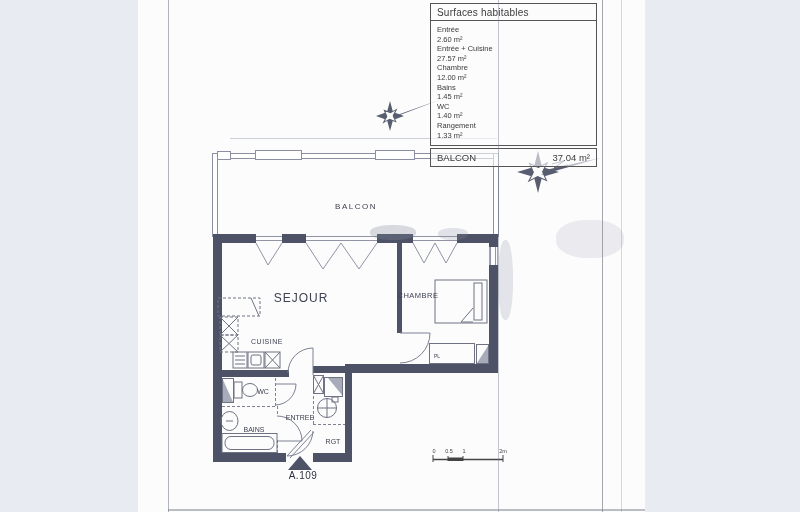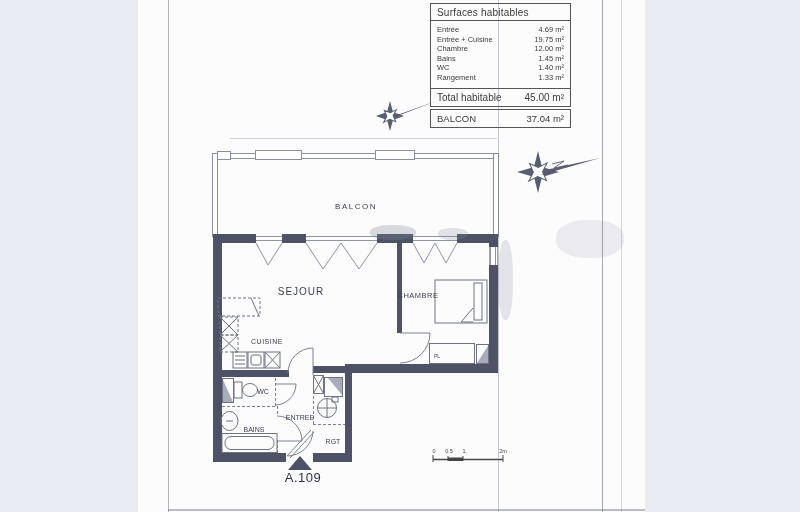--- a/index.html
+++ b/index.html
@@ -9,30 +9,30 @@
   }
   #paper{position:absolute;left:138px;top:0;width:507px;height:512px;background:#fcfcfd;}
   .vline{position:absolute;top:0;width:1px;height:512px;pointer-events:none;}
   #plan-svg{position:absolute;left:0;top:0;}
   .room-label{
     position:absolute;transform:translate(-50%,-50%);
     color:#3e4150;white-space:nowrap;
   }
   .smudge{position:absolute;border-radius:45%;pointer-events:none;}
   
-  #surface-table{position:absolute;left:430px;top:3px;width:141px;color:#3b3b3b;}
+  #surface-table{position:absolute;left:430px;top:3px;width:167px;color:#3b3b3b;}
   .tbox{border:1.3px solid #555;background:rgba(252,252,253,0.6);}
   .thead{font-size:10px;padding:3px 6px 2px 6px;border-bottom:1px solid #555;letter-spacing:0.2px;}
   .trows{padding:4px 6px 5px 6px;}
-  .trow{display:flex;justify-content:space-between;font-size:7.5px;line-height:9.6px;}
+  .trow{display:flex;justify-content:space-between;font-size:7.5px;line-height:9.6px;flex-direction:column;}
   .ttotal{display:flex;justify-content:space-between;font-size:10px;padding:3px 6px;border-top:1px solid #555;}
   .tbalcon{display:flex;justify-content:space-between;font-size:9.5px;padding:3px 6px;margin-top:2px;}
   
   .scale-label{position:absolute;font-size:5.5px;color:#444;transform:translate(-50%,0);}
-  #a109-label{position:absolute;transform:translate(-50%,0);font-size:13px;color:#2e3240;letter-spacing:0.5px;}
+  #a109-label{position:absolute;transform:translate(-50%,0);font-size:10px;color:#2e3240;letter-spacing:0.5px;}
 </style>
 </head>
 <body>
 
 <div id="canvas">
 
   <div id="paper"></div>
 
   <svg id="plan-svg" width="800" height="512" viewBox="0 0 800 512">
 
@@ -150,21 +150,21 @@
     </g>
 
     <g stroke="#444" stroke-width="1" fill="none">
       <line x1="433" y1="459.5" x2="503" y2="459.5" stroke-width="1.6"></line>
       <rect x="448" y="457.5" width="15" height="3.5" fill="#444" stroke="none"></rect>
       <path d="M433,455 V462 M448,456 V461 M463,456 V461 M503,455 V462"></path>
     </g>
   </svg>
 
   <div class="room-label" style="left:356px;top:206px;font-size:8px;letter-spacing:1.5px;">BALCON</div>
-  <div class="room-label" style="left:301px;top:291px;font-size:10px;letter-spacing:1px;">SEJOUR</div>
+  <div class="room-label" style="left:301px;top:298px;font-size:12px;letter-spacing:1px;">SEJOUR</div>
   <div class="room-label" style="left:418px;top:295px;font-size:7.5px;letter-spacing:0.5px;">CHAMBRE</div>
   <div class="room-label" style="left:267px;top:341px;font-size:7px;letter-spacing:0.5px;">CUISINE</div>
   <div class="room-label" style="left:263px;top:391px;font-size:7px;">WC</div>
   <div class="room-label" style="left:254px;top:429px;font-size:7px;">BAINS</div>
   <div class="room-label" style="left:300px;top:417px;font-size:7px;">ENTREE</div>
   <div class="room-label" style="left:333px;top:441px;font-size:7px;">RGT</div>
   <div class="room-label" style="left:437px;top:356px;font-size:5px;">PL</div>
 
   <div id="a109-label" style="left:303px;top:470px;">A.109</div>
 
@@ -172,46 +172,42 @@
   <span class="scale-label" style="left:449px;top:448px;">0.5</span>
   <span class="scale-label" style="left:464px;top:448px;">1</span>
   <span class="scale-label" style="left:503px;top:448px;">2m</span>
 
   <div id="surface-table">
     <div class="tbox">
       <div class="thead">Surfaces habitables</div>
       <div class="trows">
         <div class="trow">
           <span>Entrée</span>
-          <span>4.69 m²</span>
+          <span>2.60 m²</span>
         </div>
         <div class="trow">
           <span>Entrée + Cuisine</span>
-          <span>19.75 m²</span>
+          <span>27.57 m²</span>
         </div>
         <div class="trow">
           <span>Chambre</span>
           <span>12.00 m²</span>
         </div>
         <div class="trow">
           <span>Bains</span>
           <span>1.45 m²</span>
         </div>
         <div class="trow">
           <span>WC</span>
           <span>1.40 m²</span>
         </div>
         <div class="trow">
           <span>Rangement</span>
           <span>1.33 m²</span>
         </div>
-      </div>
-      <div class="ttotal">
-        <span>Total habitable</span>
-        <span>45.00 m²</span>
       </div>
     </div>
     <div class="tbox tbalcon">
       <span>BALCON</span>
       <span>37.04 m²</span>
     </div>
   </div>
 
   <div class="vline" style="left:168px;background:rgba(100,105,120,0.5);"></div>
   <div class="vline" style="left:498px;background:rgba(110,115,130,0.4);"></div>

